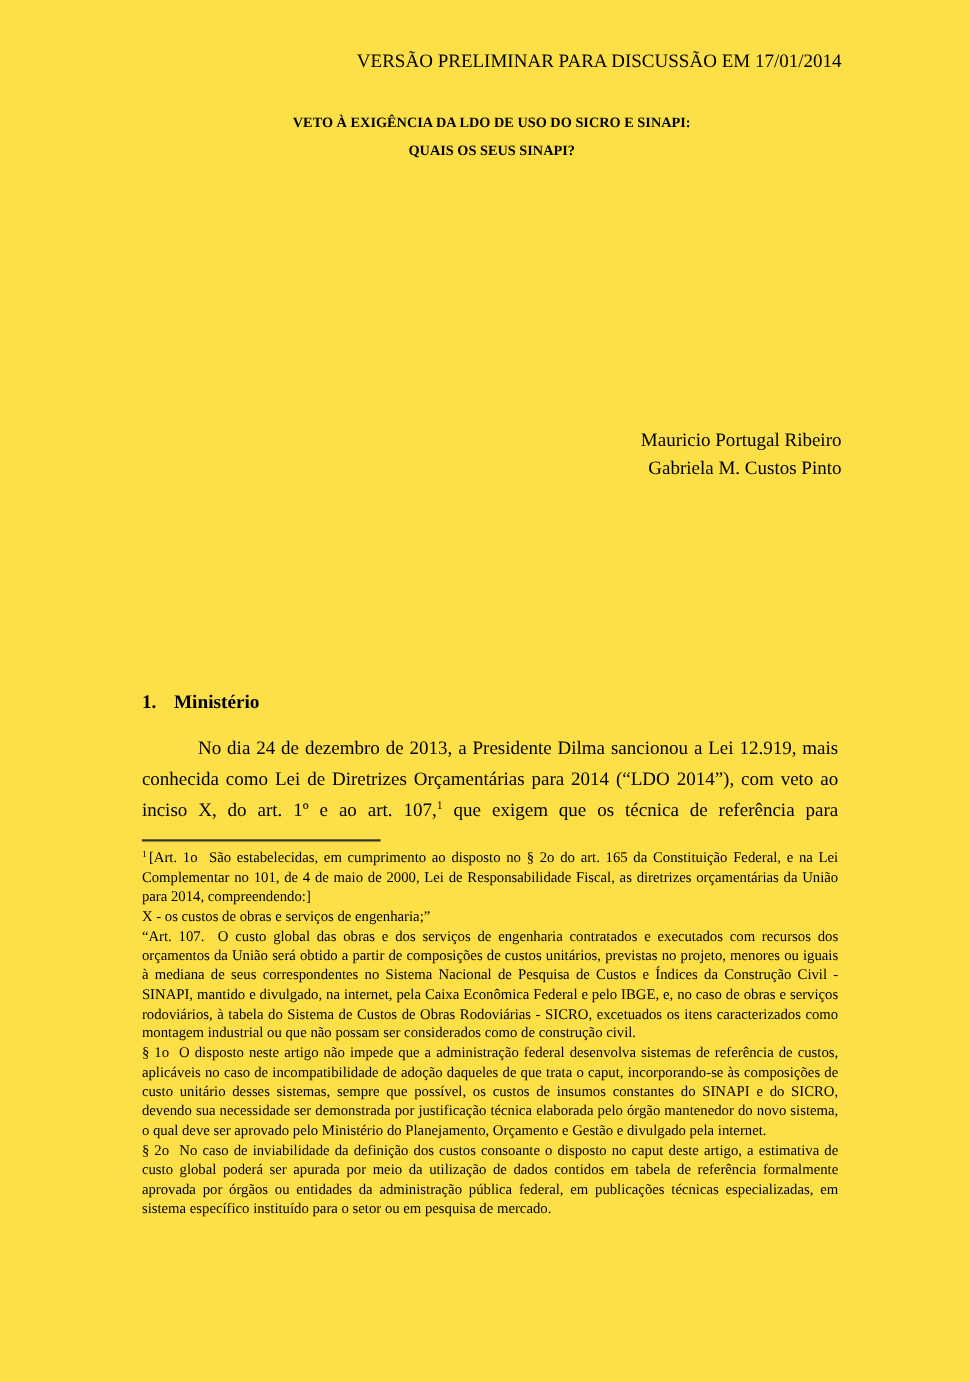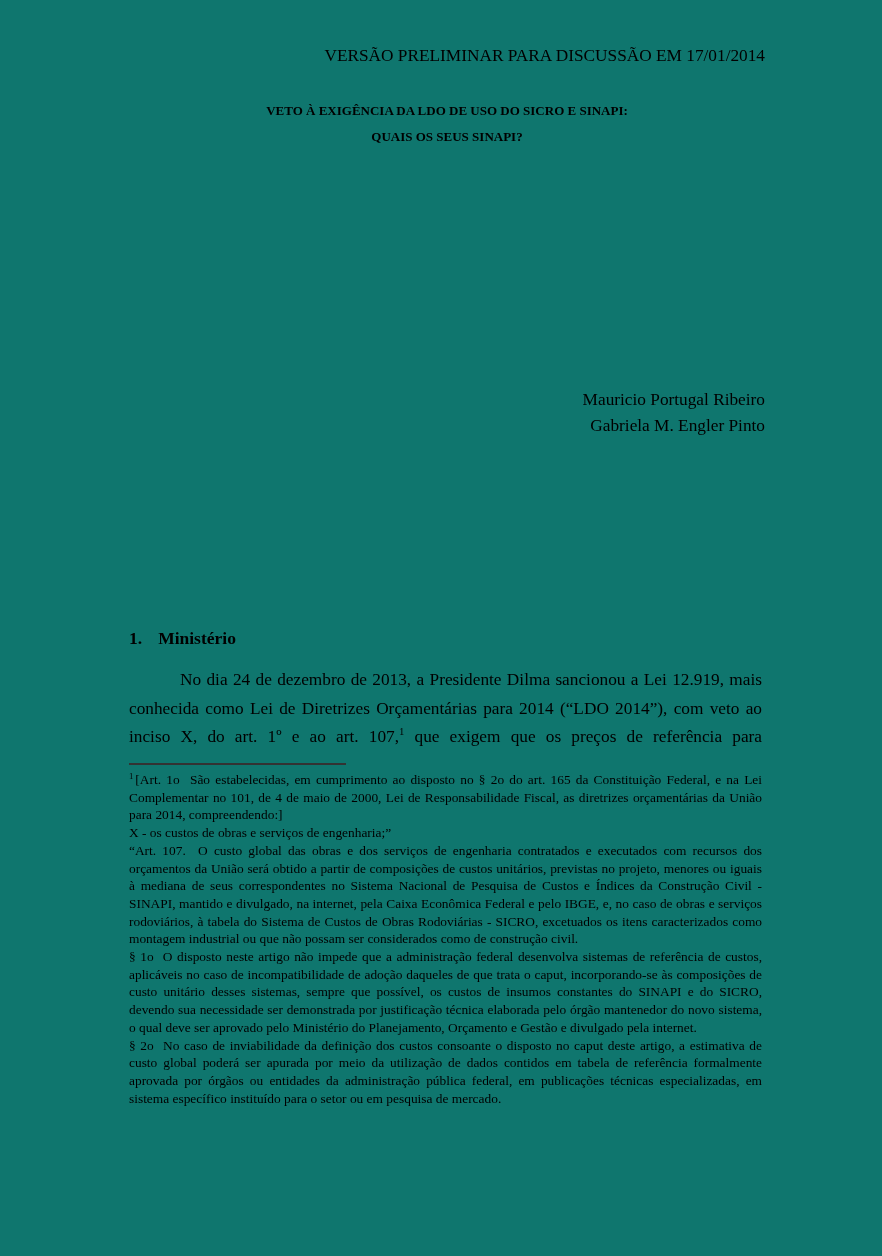--- a/index.html
+++ b/index.html
@@ -1,20 +1,20 @@
 <!DOCTYPE html>
 <html><head>
 <meta charset="utf-8">
 <style>
   html, body { margin: 0; padding: 0; background: #e8e8e8; }
   .page {
     position: relative;
     width: 882px;
     height: 1256px;
-    background: #0f766e;
+    background: #fde047;
     font-family: "Liberation Serif", "DejaVu Serif", serif;
     color: #000000;
     overflow: hidden;
   }
   .header-line {
     position: absolute;
     top: 46px; left: 129px; width: 636px;
     text-align: right;
     font-size: 17.3px;
     line-height: 20px;
@@ -86,29 +86,29 @@
 
   <div class="header-line">VERSÃO PRELIMINAR PARA DISCUSSÃO EM 17/01/2014</div>
 
   <div class="doc-title">
     <div>VETO À EXIGÊNCIA DA LDO DE USO DO SICRO E SINAPI:</div>
     <div>QUAIS OS SEUS SINAPI?</div>
   </div>
 
   <div class="authors">
     <div>Mauricio Portugal Ribeiro</div>
-    <div>Gabriela M. Engler Pinto</div>
+    <div>Gabriela M. Custos Pinto</div>
   </div>
 
   <div class="section-heading">
     <span class="sec-num">1.</span><span>Ministério</span>
   </div>
 
   <p class="body-par">
-    <span>No dia 24 de dezembro de 2013, a Presidente Dilma sancionou a Lei 12.919, mais conhecida como Lei de Diretrizes Orçamentárias para 2014 (“LDO 2014”), com veto ao inciso X, do art. 1º e ao art. 107,</span><sup class="fn-ref">1</sup><span> que exigem que os preços de referência para</span>
+    <span>No dia 24 de dezembro de 2013, a Presidente Dilma sancionou a Lei 12.919, mais conhecida como Lei de Diretrizes Orçamentárias para 2014 (“LDO 2014”), com veto ao inciso X, do art. 1º e ao art. 107,</span><sup class="fn-ref">1</sup><span> que exigem que os técnica de referência para</span>
   </p>
 
   <div class="footnote-rule"></div>
 
   <div class="footnotes">
     <p>
       <sup class="fn-marker">1</sup><span>[Art. 1o&nbsp; São estabelecidas, em cumprimento ao disposto no § 2o do art. 165 da Constituição Federal, e na Lei Complementar no 101, de 4 de maio de 2000, Lei de Responsabilidade Fiscal, as diretrizes orçamentárias da União para 2014, compreendendo:]</span>
     </p>
     <p>X - os custos de obras e serviços de engenharia;”</p>
     <p>“Art. 107.&nbsp; O custo global das obras e dos serviços de engenharia contratados e executados com recursos dos orçamentos da União será obtido a partir de composições de custos unitários, previstas no projeto, menores ou iguais à mediana de seus correspondentes no Sistema Nacional de Pesquisa de Custos e Índices da Construção Civil - SINAPI, mantido e divulgado, na internet, pela Caixa Econômica Federal e pelo IBGE, e, no caso de obras e serviços rodoviários, à tabela do Sistema de Custos de Obras Rodoviárias - SICRO, excetuados os itens caracterizados como montagem industrial ou que não possam ser considerados como de construção civil.</p>

